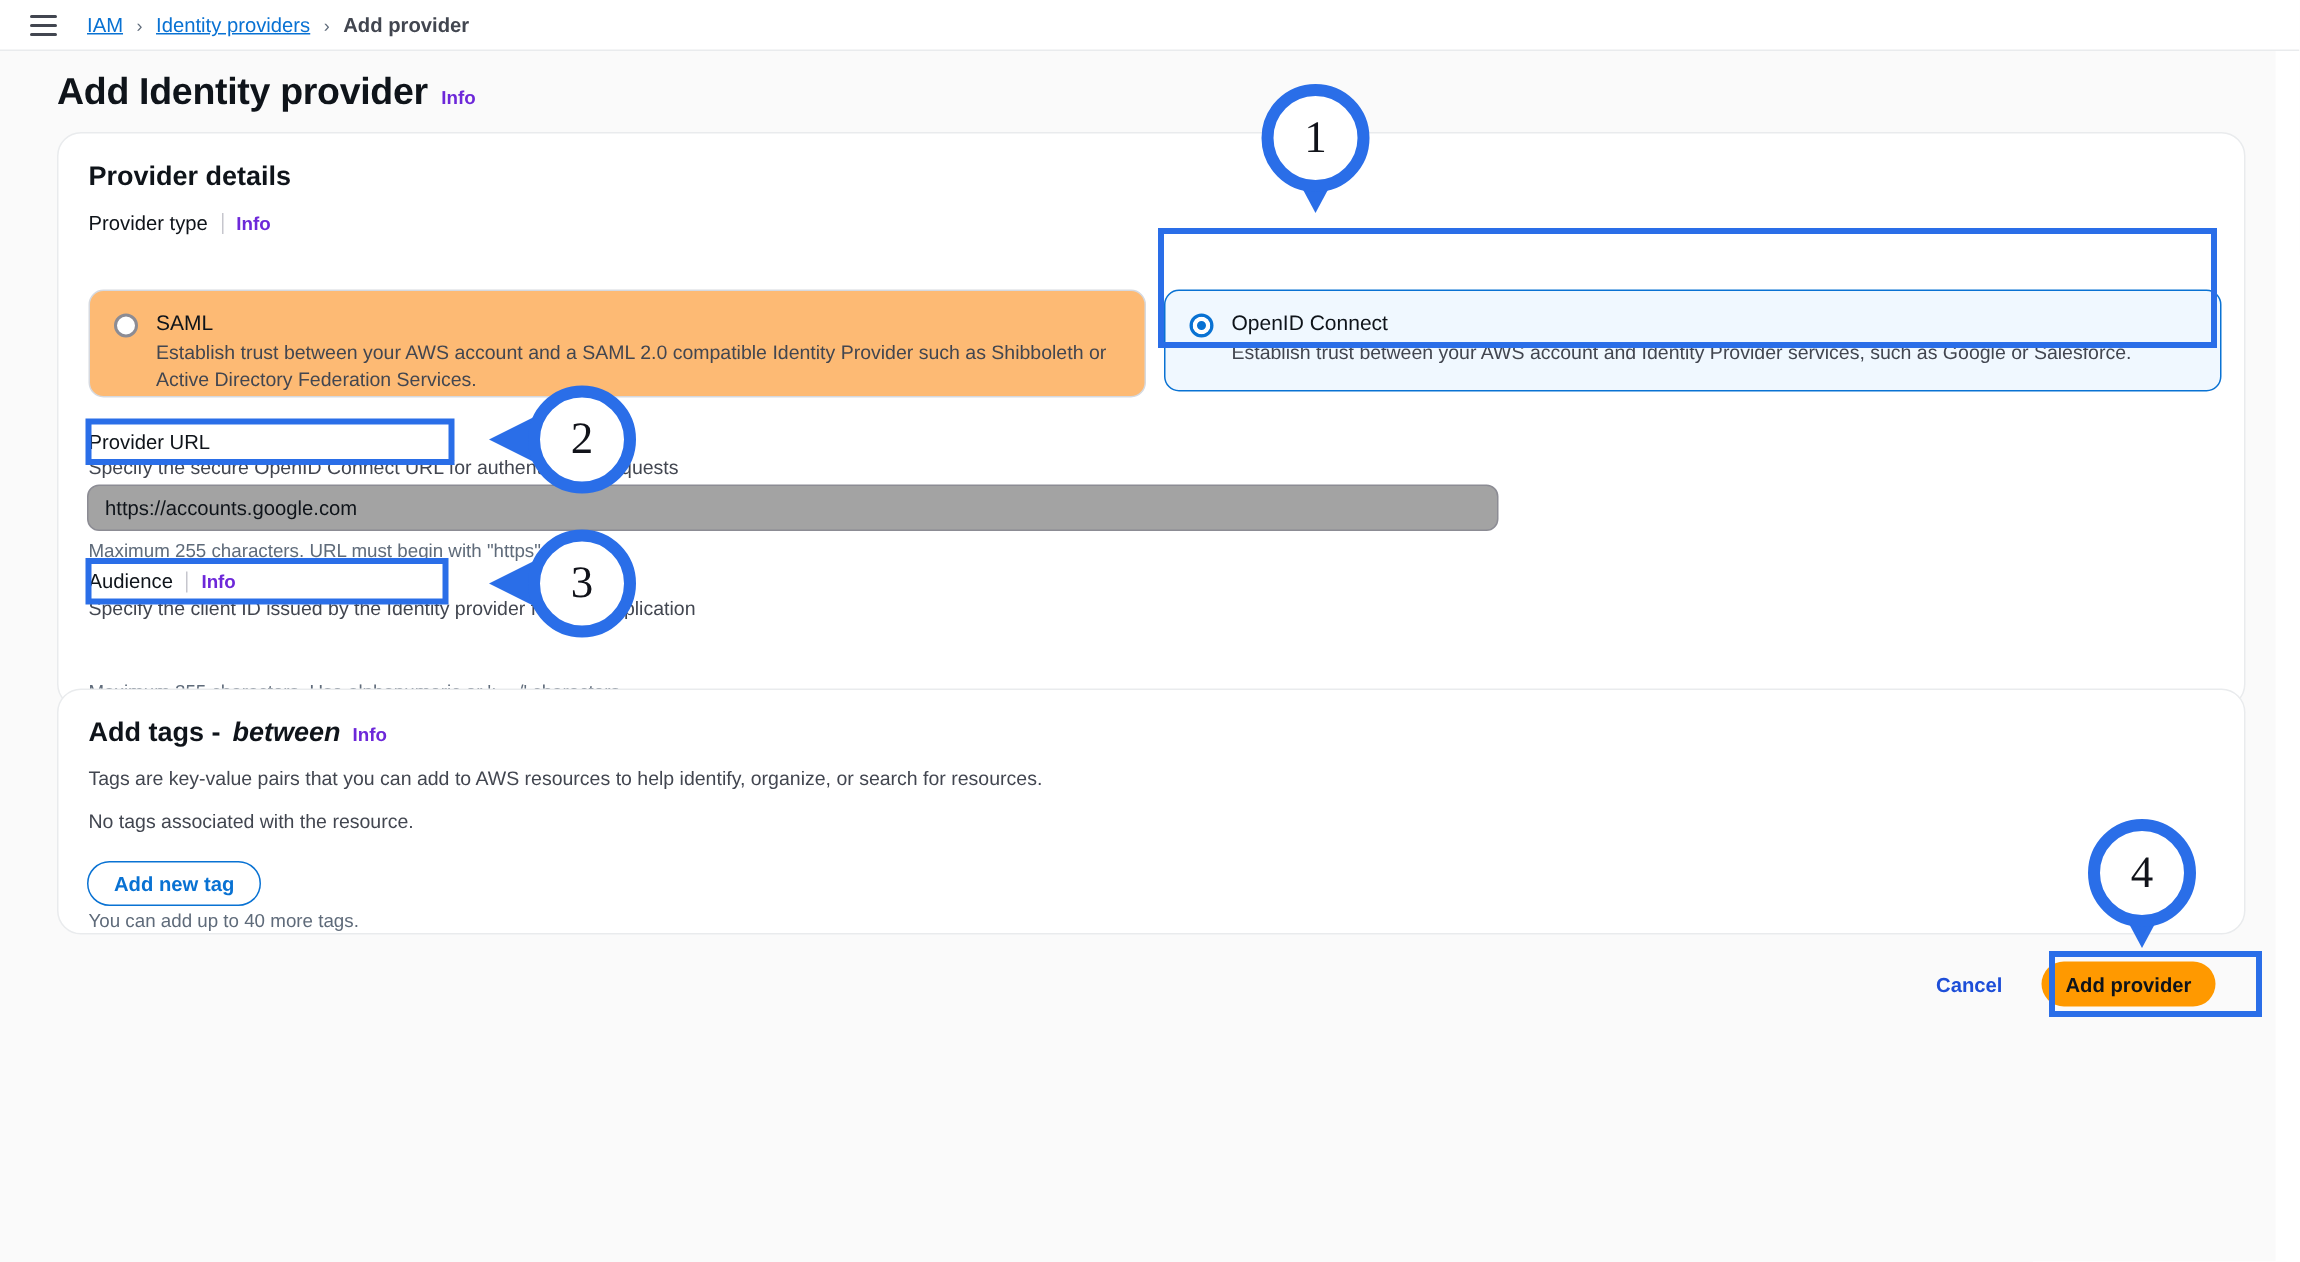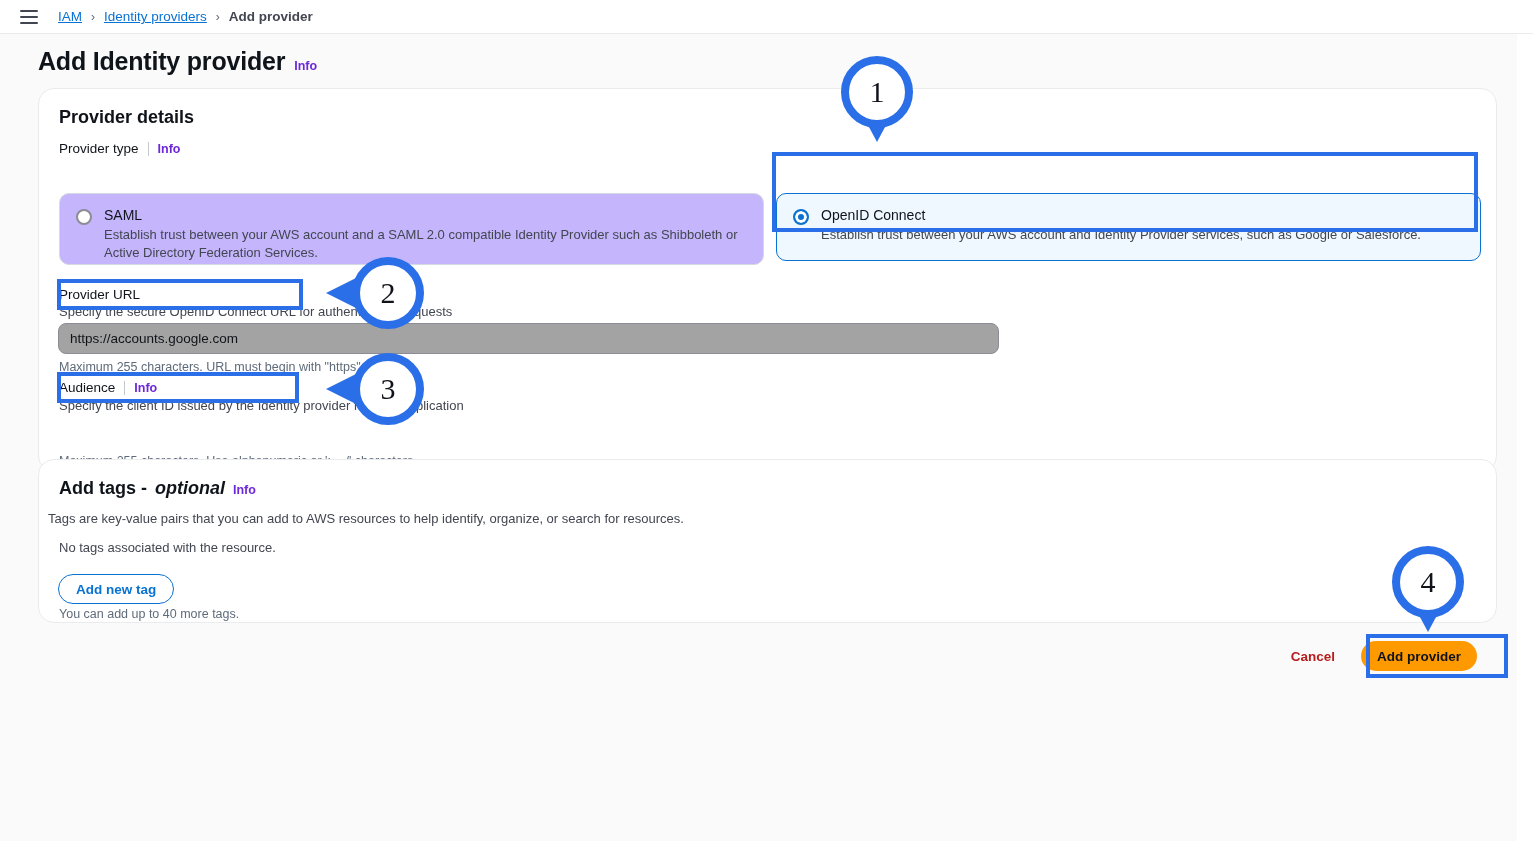--- a/index.html
+++ b/index.html
@@ -73,21 +73,21 @@
   }
   .label-row { display: flex; align-items: center; gap: 9px; }
   .label-divider { width: 1px; height: 14px; background: #c6c6cd; }
   .field-desc { font-size: 13px; color: #424650; }
   .field-hint { font-size: 12.5px; color: #5f6b7a; }
 
   
   .opt-card {
     border: 1px solid #d5d9e0;
     border-radius: 10px;
-    background: #c4b5fd;
+    background: #fdba74;
     padding: 13px 16px 14px 16px;
     display: flex; gap: 12px;
     cursor: pointer;
   }
   .opt-card.selected {
     background: #f0f8ff;
     border-color: #0972d3;
   }
   .radio {
     width: 16px; height: 16px; border-radius: 50%;
@@ -131,21 +131,21 @@
   }
   .btn-primary {
     display: inline-flex; align-items: center; justify-content: center;
     height: 30px; padding: 0 16px;
     border: none; border-radius: 18px;
     background: #ff9900; color: #0f141a;
     font-size: 13.5px; font-weight: bold;
     cursor: pointer;
   }
   .btn-link {
-    color: #b91c1c; font-size: 13.5px; font-weight: bold;
+    color: #1d4ed8; font-size: 13.5px; font-weight: bold;
     cursor: pointer; background: none; border: none;
   }
 
   .footer-actions {
     position: absolute; left: 38px; top: 602px;
     width: 1459px; height: 40px;
     display: flex; align-items: center; justify-content: flex-end;
     gap: 26px; padding-right: 20px;
   }
 
@@ -242,24 +242,24 @@
         <span class="label-divider"></span>
         <span class="info-link">Info</span>
       </div>
       <div style="position:absolute; left:20px; top:309px;" class="field-desc">Specify the client ID issued by the Identity provider for your application</div>
       <div style="position:absolute; left:20px; top:365px;" class="field-hint">Maximum 255 characters. Use alphanumeric or ':_.-/' characters</div>
     </div>
 
     <div class="card" id="card-tags">
       <div class="tags-title-row" style="position:absolute; left:20px; top:18px;">
         <span class="card-title">Add tags -</span>
-        <span class="card-title tags-title-optional">optional</span>
+        <span class="card-title tags-title-optional">between</span>
         <span class="info-link">Info</span>
       </div>
-      <div class="field-desc" style="position:absolute; left:9px; top:51px;">Tags are key-value pairs that you can add to AWS resources to help identify, organize, or search for resources.</div>
+      <div class="field-desc" style="position:absolute; left:20px; top:51px;">Tags are key-value pairs that you can add to AWS resources to help identify, organize, or search for resources.</div>
       <div class="field-desc" style="position:absolute; left:20px; top:80px;">No tags associated with the resource.</div>
       <div class="btn-normal" style="position:absolute; left:19px; top:114px;">Add new tag</div>
       <div class="field-hint" style="position:absolute; left:20px; top:147px;">You can add up to 40 more tags.</div>
     </div>
 
     <div class="footer-actions">
       <span class="btn-link">Cancel</span>
       <span class="btn-primary">Add provider</span>
     </div>
   </div>

